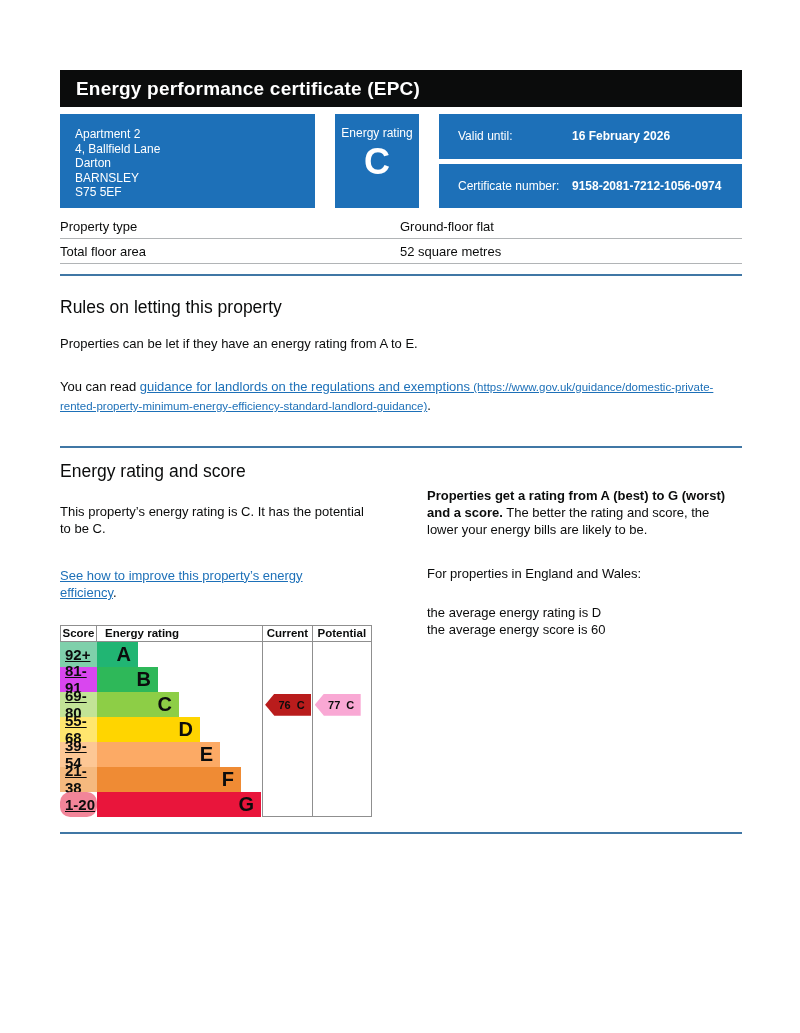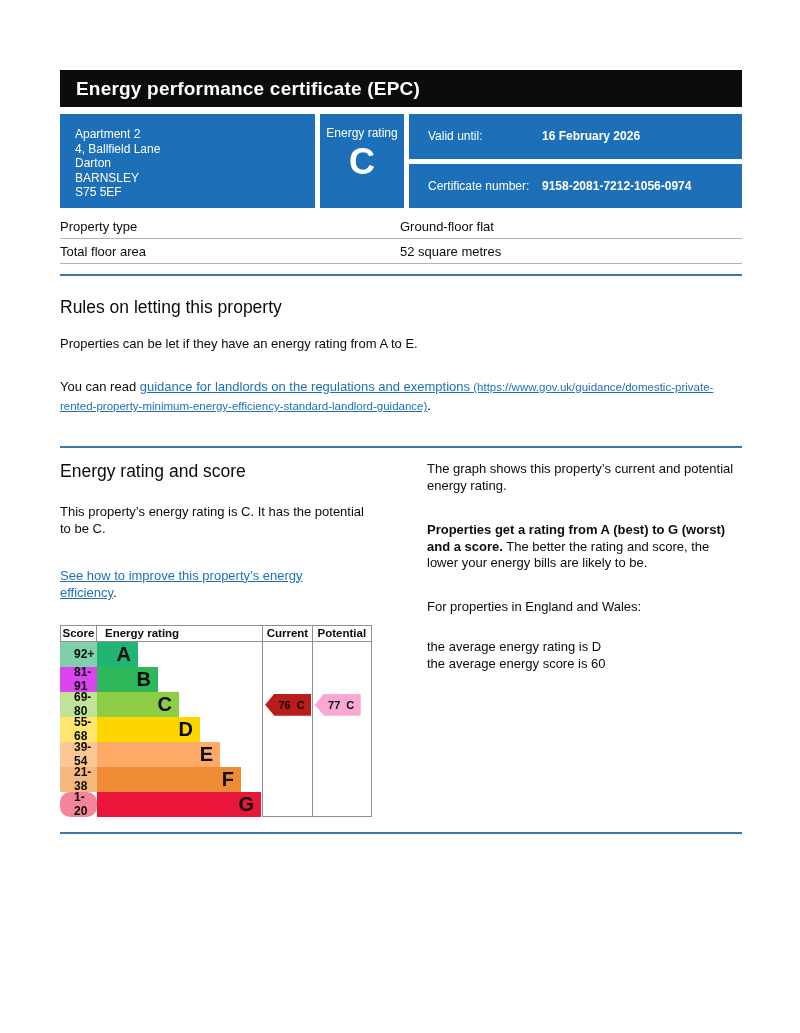--- a/index.html
+++ b/index.html
@@ -7,21 +7,21 @@
   body { font-family:"Liberation Sans","DejaVu Sans",sans-serif; color:#0b0c0c; }
   .page { width:800px; height:1033px; background:#fff; overflow:hidden; }
   .content { width:682px; margin-left:60px; }
 
   
   .masthead { margin-top:70px; height:37px; background:#0b0c0c; color:#fff;
     display:flex; align-items:center; padding-left:16px; }
   .masthead h1 { font-size:19px; font-weight:bold; letter-spacing:.2px; }
 
   
-  .summary-box { margin-top:7px; height:94px; display:flex; gap:5px; }
+  .summary-box { margin-top:7px; height:94px; display:flex; gap:20px; }
   .blue { background:#1d70b8; color:#fff; }
   .addr-cell { width:255px; padding:13px 10px 0 15px; font-size:12px; line-height:14.5px; }
   .rating-cell { width:84px; text-align:center; padding-top:12px; font-size:12px; }
   .rating-cell .big-letter { display:block; font-size:36px; font-weight:bold; line-height:40px; margin-top:2px; }
   .validity-cell { flex:1; display:flex; flex-direction:column; gap:5px; }
   .validity-row { flex:1; display:flex; align-items:center; padding-left:19px; font-size:12px; }
   .validity-row .lbl { width:114px; }
   .validity-row .val { font-weight:bold; }
 
   
@@ -52,22 +52,22 @@
   #avg-lines { margin-top:23px; }
 
   
   .chart { display:flex; margin-top:23px; width:312px; }
   .chart-main { width:208px; }
   .chart-header-left { display:flex; height:17px; border-top:1px solid #8f8f8f;
     border-bottom:1px solid #8f8f8f; border-left:1px solid #8f8f8f; font-weight:bold; font-size:11.5px; }
   .h-score { width:36px; border-right:1px solid #8f8f8f; display:flex; align-items:center; justify-content:center; }
   .h-rating { display:flex; align-items:center; padding-left:8px; }
   .band-row { display:flex; height:25px; }
-  .score-cell { width:37px; padding-left:14px; font-size:12px; font-weight:bold;
-    display:flex; align-items:center; }
+  .score-cell { width:37px; padding-left:5px; font-size:15px; font-weight:bold;
+    display:flex; align-items:center;text-decoration:underline; }
   .bar { height:25px; display:flex; align-items:center; justify-content:flex-end;
     padding-right:7px; font-size:20px; font-weight:bold; line-height:25px; }
   .side-col { width:51px; border-left:1px solid #8f8f8f; border-bottom:1px solid #8f8f8f; position:relative; }
   .side-col.potential-col { width:62px; border-right:1px solid #8f8f8f; }
   .side-col .hdr { height:17px; border-top:1px solid #8f8f8f; border-bottom:1px solid #8f8f8f;
     text-align:center; font-weight:bold; font-size:11.5px; line-height:15px; }
   .arrow { position:absolute; left:2px; top:69px; width:46px; height:22px;
     clip-path:polygon(0 50%, 20% 0, 100% 0, 100% 100%, 20% 100%);
     display:flex; align-items:center; justify-content:center; gap:6px;
     padding-left:7px; font-size:11px; font-weight:bold; color:#0b0c0c; }
@@ -184,21 +184,20 @@
             <div class="hdr">Potential</div>
             <div class="arrow" style="background: #f9a8d4;">
               <span>77</span>
               <span>C</span>
             </div>
           </div>
         </div>
       </div>
 
       <div class="col-right">
-        <p class="body-text">The graph shows this property’s current and potential energy rating.</p>
         <p class="body-text" id="graph-p2">
           <strong>Properties get a rating from A (best) to G (worst) and a score.</strong><span> The better the rating and score, the lower your energy bills are likely to be.</span>
         </p>
         <p class="body-text" id="graph-p3">For properties in England and Wales:</p>
         <div class="body-text" id="avg-lines">
           <div>the average energy rating is D</div>
           <div>the average energy score is 60</div>
         </div>
       </div>
     </div>

